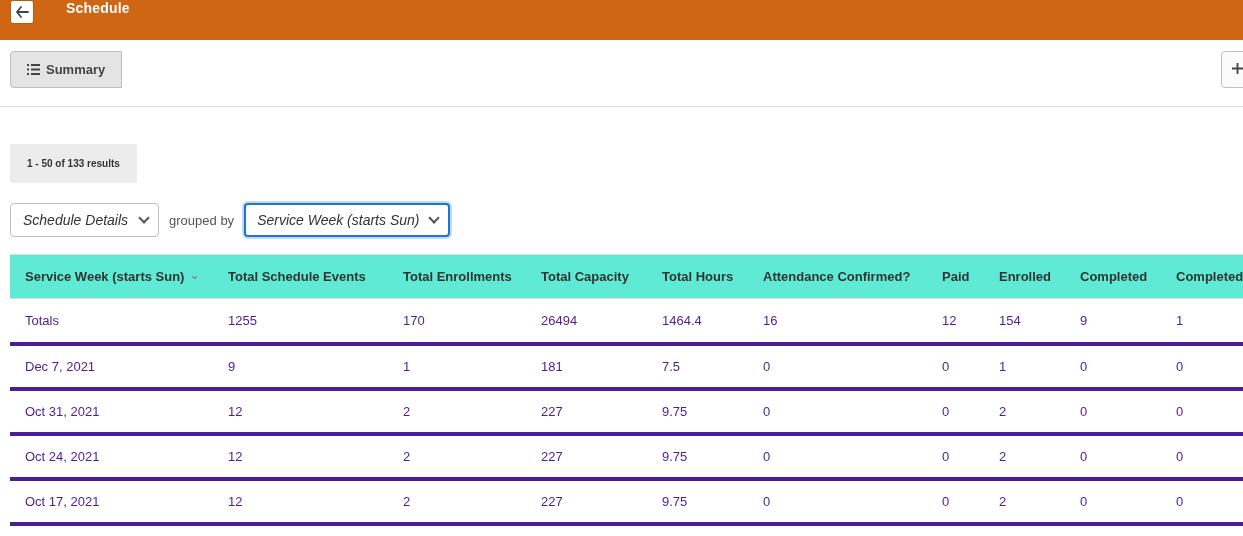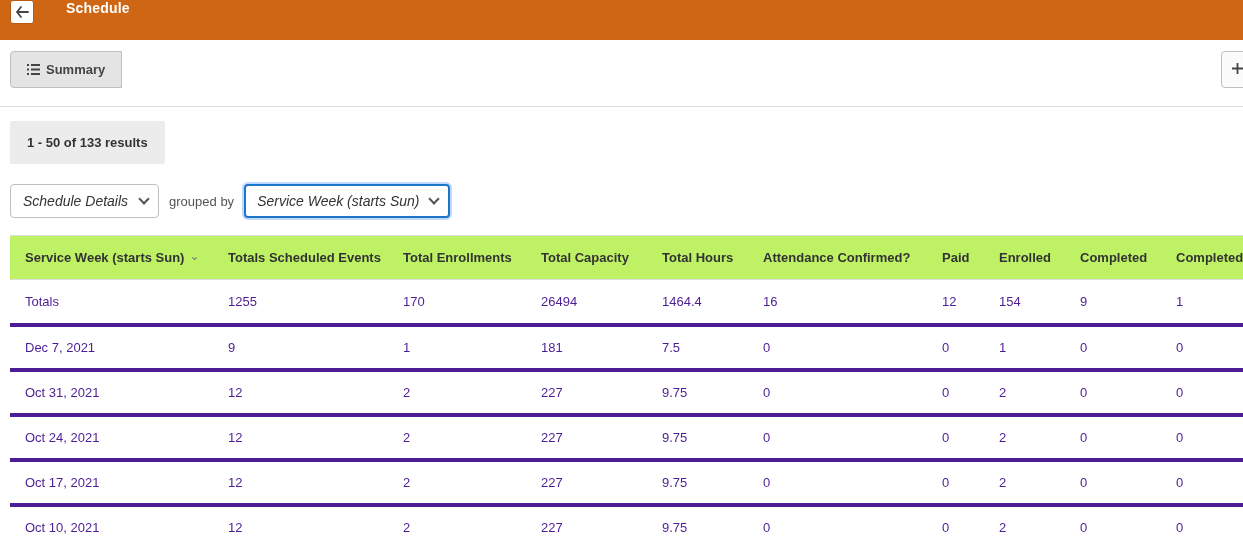--- a/index.html
+++ b/index.html
@@ -22,37 +22,37 @@
   .tbtn.active { background:#e4e4e4; }
   .tbtn:first-child { border-radius:4px 0 0 4px; }
   .tbtn + .tbtn { border-left:none; border-radius:0 4px 4px 0; }
   .tbtn .ic { display:inline-flex; }
   .add-btn { position:absolute; left:1221px; top:11px; height:37px; width:70px; border:1px solid #bfbfbf;
     background:#fbfbfb; border-radius:4px; font-size:13px; font-weight:bold; color:#444; padding:0 10px;
     display:inline-flex; align-items:center; gap:4px; cursor:pointer; font-family:"Liberation Sans", sans-serif; }
   .divider { border:none; border-top:1px solid #ddd; margin:8px 0 0 0; }
 
   
-  .results-box { display:inline-block; margin:14px 0 0 10px; background:#ececec; border-radius:2px;
-    padding:14px 17px; font-size:13px; font-weight:bold; color:#333; }
+  .results-box { display:inline-block; margin:37px 0 0 10px; background:#ececec; border-radius:2px;
+    padding:14px 17px; font-size:10px; font-weight:bold; color:#333; }
 
   
   .filter-row { display:flex; align-items:center; margin:20px 0 0 10px; gap:10px; }
   .select { position:relative; display:inline-flex; align-items:center; height:34px; background:#fff;
     border:1px solid #bfbfbf; border-radius:4px; padding:0 30px 0 12px; font-size:14px; color:#333;
     cursor:pointer;font-style:italic; }
   .select.focused { border:2px solid #1d77c9; box-shadow:0 0 0 2px rgba(77,144,254,.35); padding:0 29px 0 11px; }
   .chev { position:absolute; right:10px; top:50%; width:8px; height:8px; margin-top:-6px;
     border-right:2px solid #555; border-bottom:2px solid #555; transform:rotate(45deg); }
   .grouped-label { font-size:13px; color:#555; }
 
   
   .table-wrap { margin:17px 0 0 10px; overflow:hidden; }
   table { border-collapse:collapse; table-layout:fixed; width:1262px; font-size:13px; }
-  thead th { background:#bef264; text-align:left; font-weight:bold; color:#333; height:44px;
+  thead th { background:#5eead4; text-align:left; font-weight:bold; color:#333; height:44px;
     padding:0 6px 0 15px; border-top:1px solid #ddd; border-bottom:1px solid #ddd; white-space:nowrap;
     overflow:hidden; cursor:pointer; }
   tbody td { height:45px; padding:0 6px 0 15px; border-bottom:4px solid #4c1d95; color:#4c1d95;
     white-space:nowrap; overflow:hidden; }
   .c0{width:203px;} .c1{width:175px;} .c2{width:138px;} .c3{width:121px;} .c4{width:101px;}
   .c5{width:179px;} .c6{width:57px;} .c7{width:81px;} .c8{width:96px;} .c9{width:111px;}
   th .caret { display:inline-block; margin-left:5px; color:#777; font-weight:normal; font-size:12px;
     position:relative; top:-2px; }
 </style>
 </head>
@@ -112,21 +112,21 @@
     <span>Service Week (starts Sun)</span>
     <span class="chev"></span>
   </div>
 </div>
 
 <div class="table-wrap">
   <table>
     <thead>
       <tr>
           <th class="c0">Service Week (starts Sun)<span class="caret">⌄</span></th>
-          <th class="c1">Totals Scheduled Events</th>
+          <th class="c1">Total Schedule Events</th>
           <th class="c2">Total Enrollments</th>
           <th class="c3">Total Capacity</th>
           <th class="c4">Total Hours</th>
           <th class="c5">Attendance Confirmed?</th>
           <th class="c6">Paid</th>
           <th class="c7">Enrolled</th>
           <th class="c8">Completed</th>
           <th class="c9">Completed</th>
         </tr>
     </thead>

